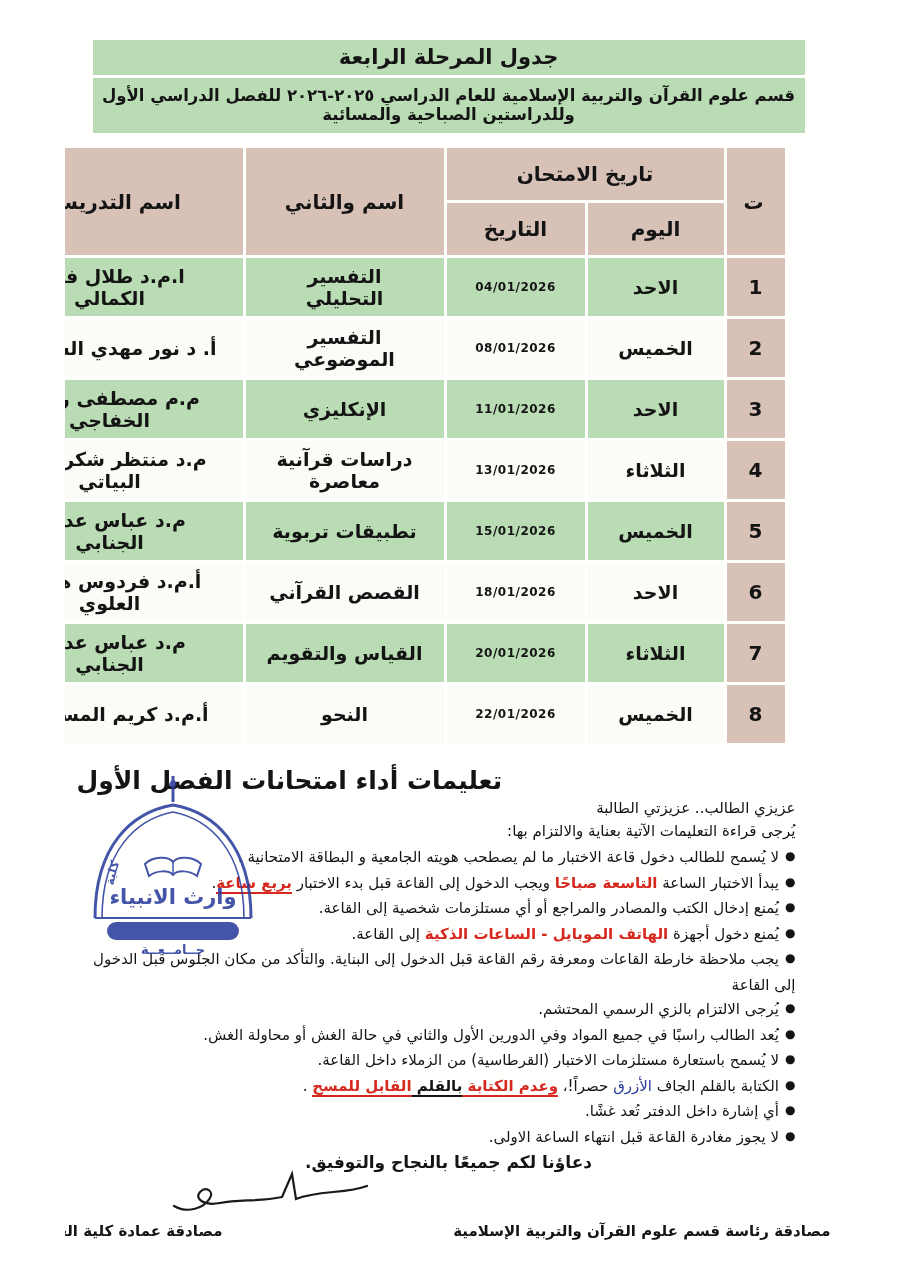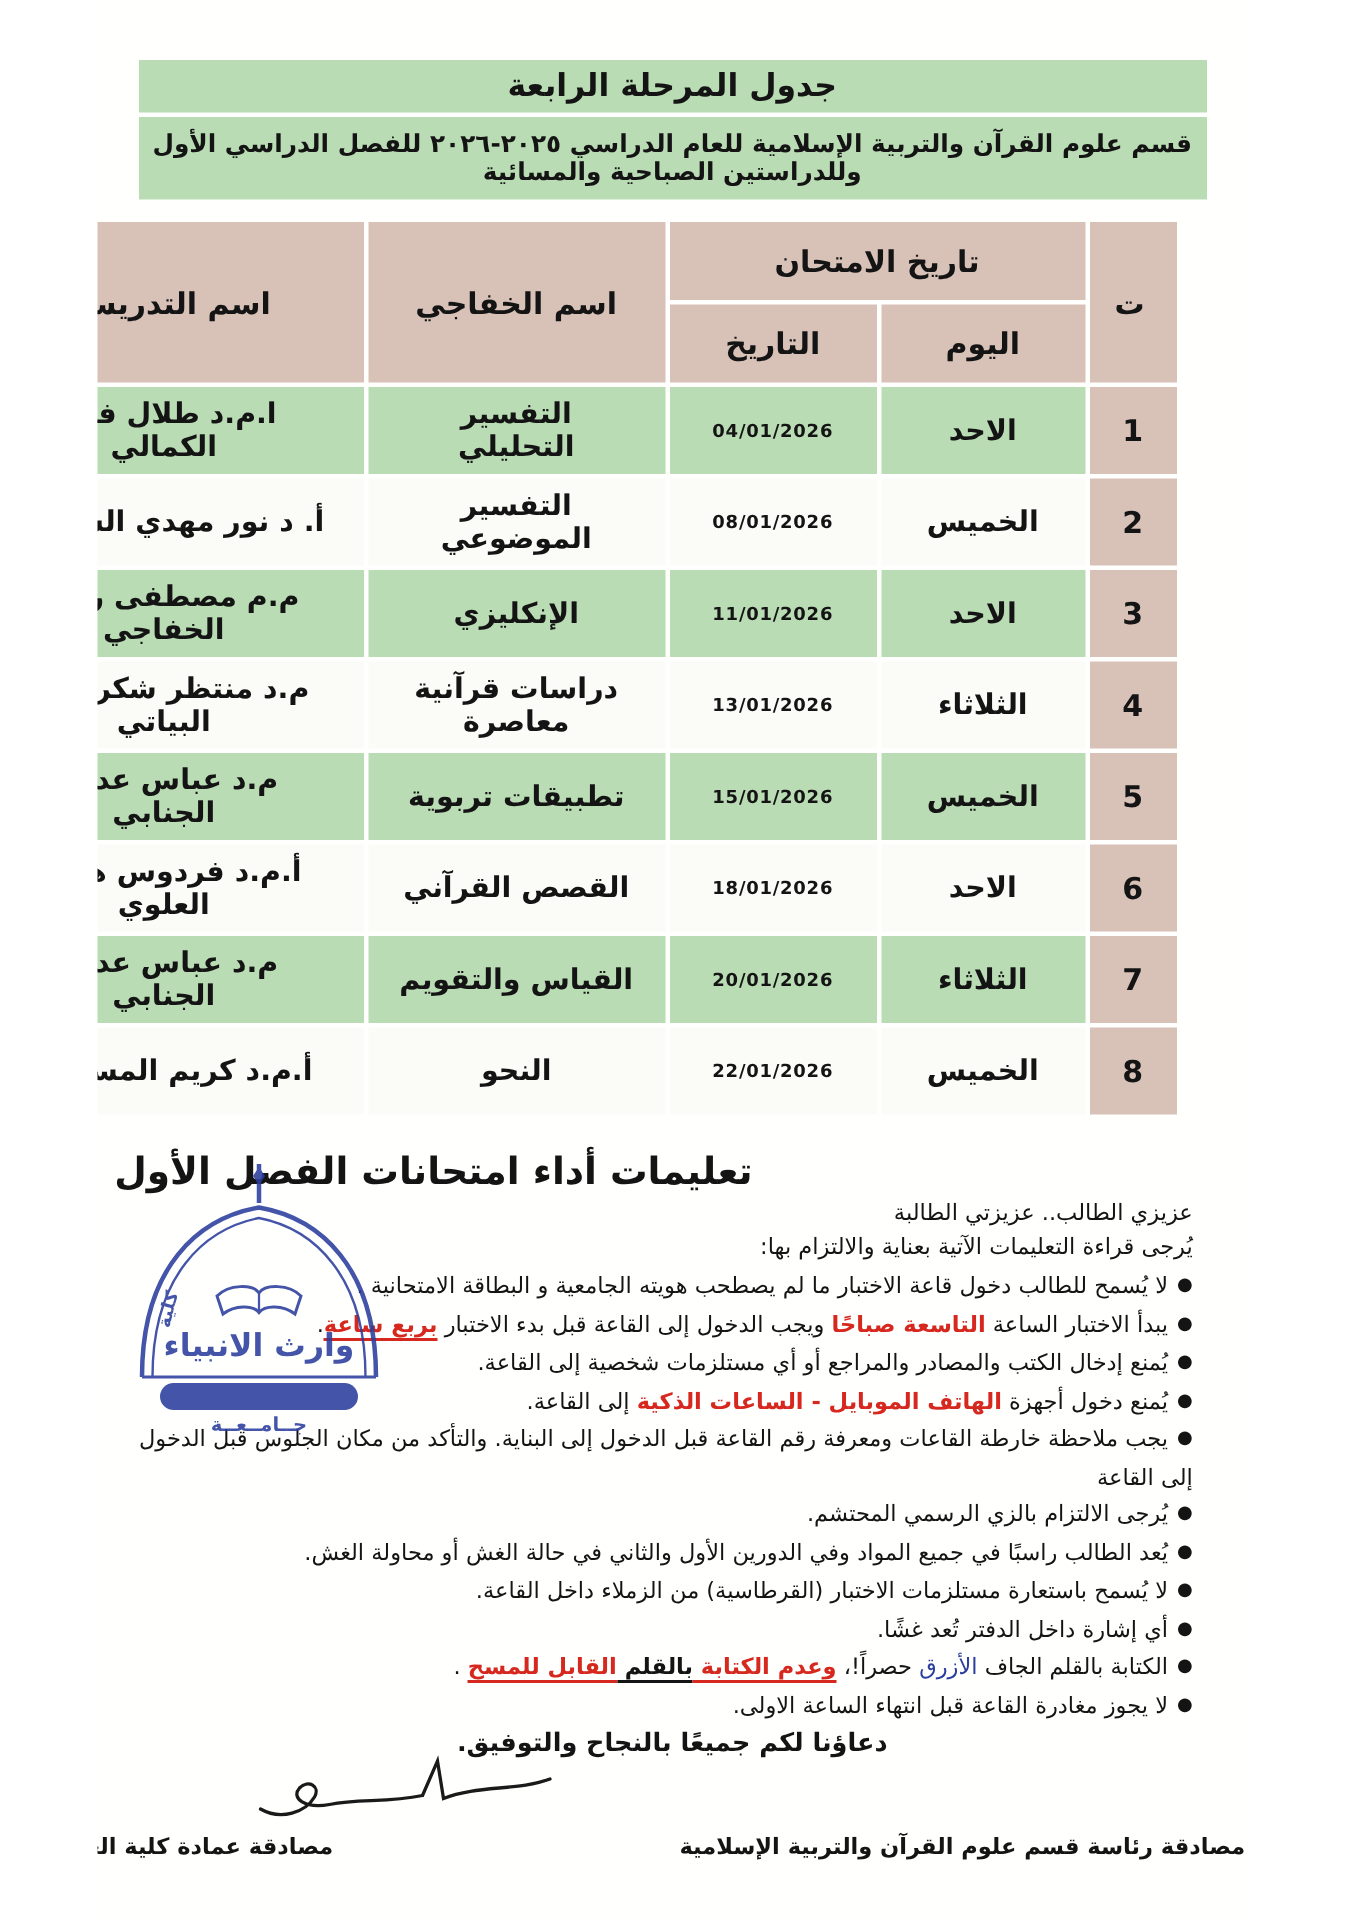--- a/index.html
+++ b/index.html
@@ -76,21 +76,21 @@
       <col class="c-index">
         <col class="c-day">
         <col class="c-date">
         <col class="c-subject">
         <col class="c-instructor">
     </colgroup>
     <thead>
       <tr>
         <th rowspan="2">ت</th>
         <th colspan="2" class="h-group">تاريخ الامتحان</th>
-        <th rowspan="2">اسم الخفاجي</th>
+        <th rowspan="2">اسم والثاني</th>
         <th rowspan="2">اسم التدريسي</th>
       </tr>
       <tr class="h-sub">
         <th>اليوم</th>
         <th>التاريخ</th>
       </tr>
     </thead>
     <tbody id="schedule-body">
         <tr class="row-green">
           <td class="cell-index">1</td>
@@ -157,22 +157,22 @@
     <div class="intro">يُرجى قراءة التعليمات الآتية بعناية والالتزام بها:</div>
     <ul class="rules" id="instruction-list">
         <li><span>لا يُسمح للطالب دخول قاعة الاختبار ما لم يصطحب هويته الجامعية و البطاقة الامتحانية .</span></li>
         <li><span>يبدأ الاختبار الساعة </span><span class="seg-red">التاسعة صباحًا</span><span> ويجب الدخول إلى القاعة قبل بدء الاختبار </span><span class="seg-red-u">بربع ساعة</span><span>.</span></li>
         <li><span>يُمنع إدخال الكتب والمصادر والمراجع أو أي مستلزمات شخصية إلى القاعة.</span></li>
         <li><span>يُمنع دخول أجهزة </span><span class="seg-red">الهاتف الموبايل - الساعات الذكية</span><span> إلى القاعة.</span></li>
         <li><span>يجب ملاحظة خارطة القاعات ومعرفة رقم القاعة قبل الدخول إلى البناية. والتأكد من مكان الجلوس قبل الدخول إلى القاعة</span></li>
         <li><span>يُرجى الالتزام بالزي الرسمي المحتشم.</span></li>
         <li><span>يُعد الطالب راسبًا في جميع المواد وفي الدورين الأول والثاني في حالة الغش أو محاولة الغش.</span></li>
         <li><span>لا يُسمح باستعارة مستلزمات الاختبار (القرطاسية) من الزملاء داخل القاعة.</span></li>
+        <li><span>الكتابة بالقلم الجاف </span><span class="seg-blue">الأزرق</span><span> حصراً!، </span><span class="seg-red-u">وعدم الكتابة </span><span class="seg-black-u">بالقلم </span><span class="seg-red-u">القابل للمسح</span><span> .</span></li>
         <li><span>أي إشارة داخل الدفتر تُعد غشًا.</span></li>
-        <li><span>الكتابة بالقلم الجاف </span><span class="seg-blue">الأزرق</span><span> حصراً!، </span><span class="seg-red-u">وعدم الكتابة </span><span class="seg-black-u">بالقلم </span><span class="seg-red-u">القابل للمسح</span><span> .</span></li>
         <li><span>لا يجوز مغادرة القاعة قبل انتهاء الساعة الاولى.</span></li>
       </ul>
   </section>
 
   <svg class="stamp" viewBox="0 0 175 200">
     <g fill="none" stroke="#2b3e9e" stroke-width="3">
       <line x1="88" y1="4" x2="88" y2="30"></line>
       <path d="M84,12 l4,-6 l4,6 l-4,6 z" fill="#2b3e9e" stroke="none"></path>
       <path d="M10,146 C10,72 48,40 88,33 C128,40 166,72 166,146"></path>
       <path d="M17,146 C17,78 52,47 88,40 C124,47 159,78 159,146" stroke-width="1.6"></path>

